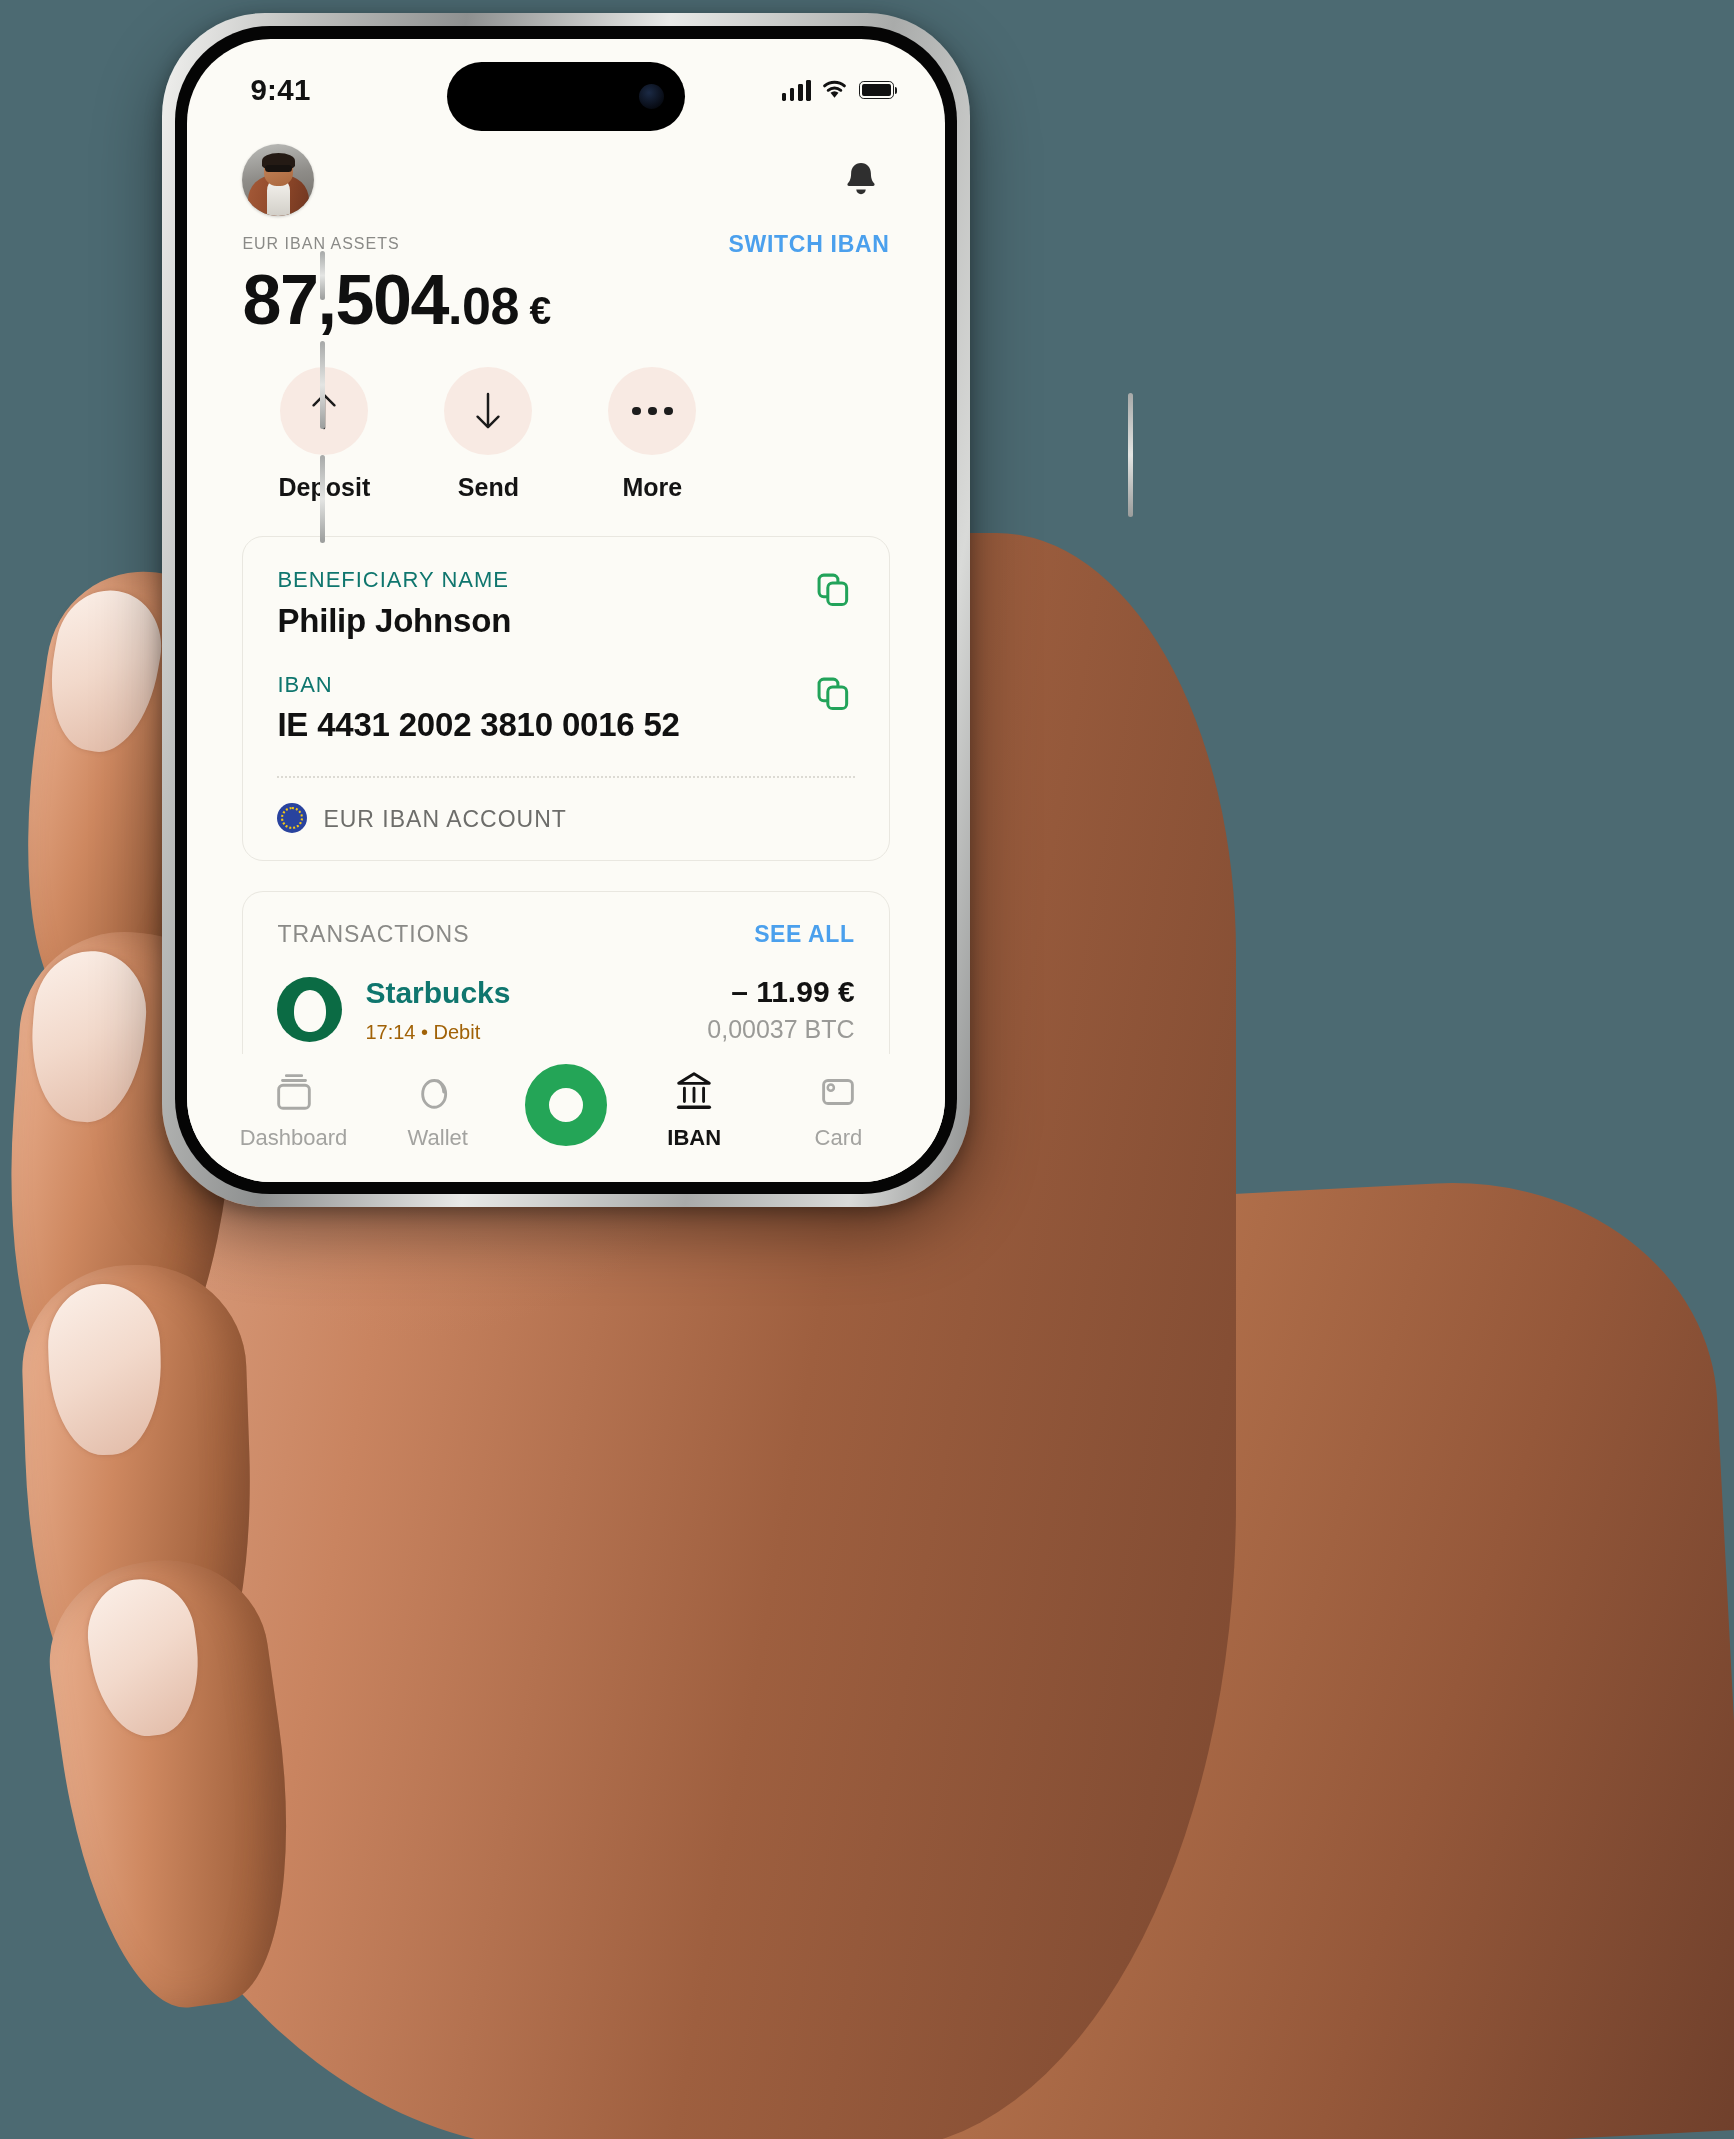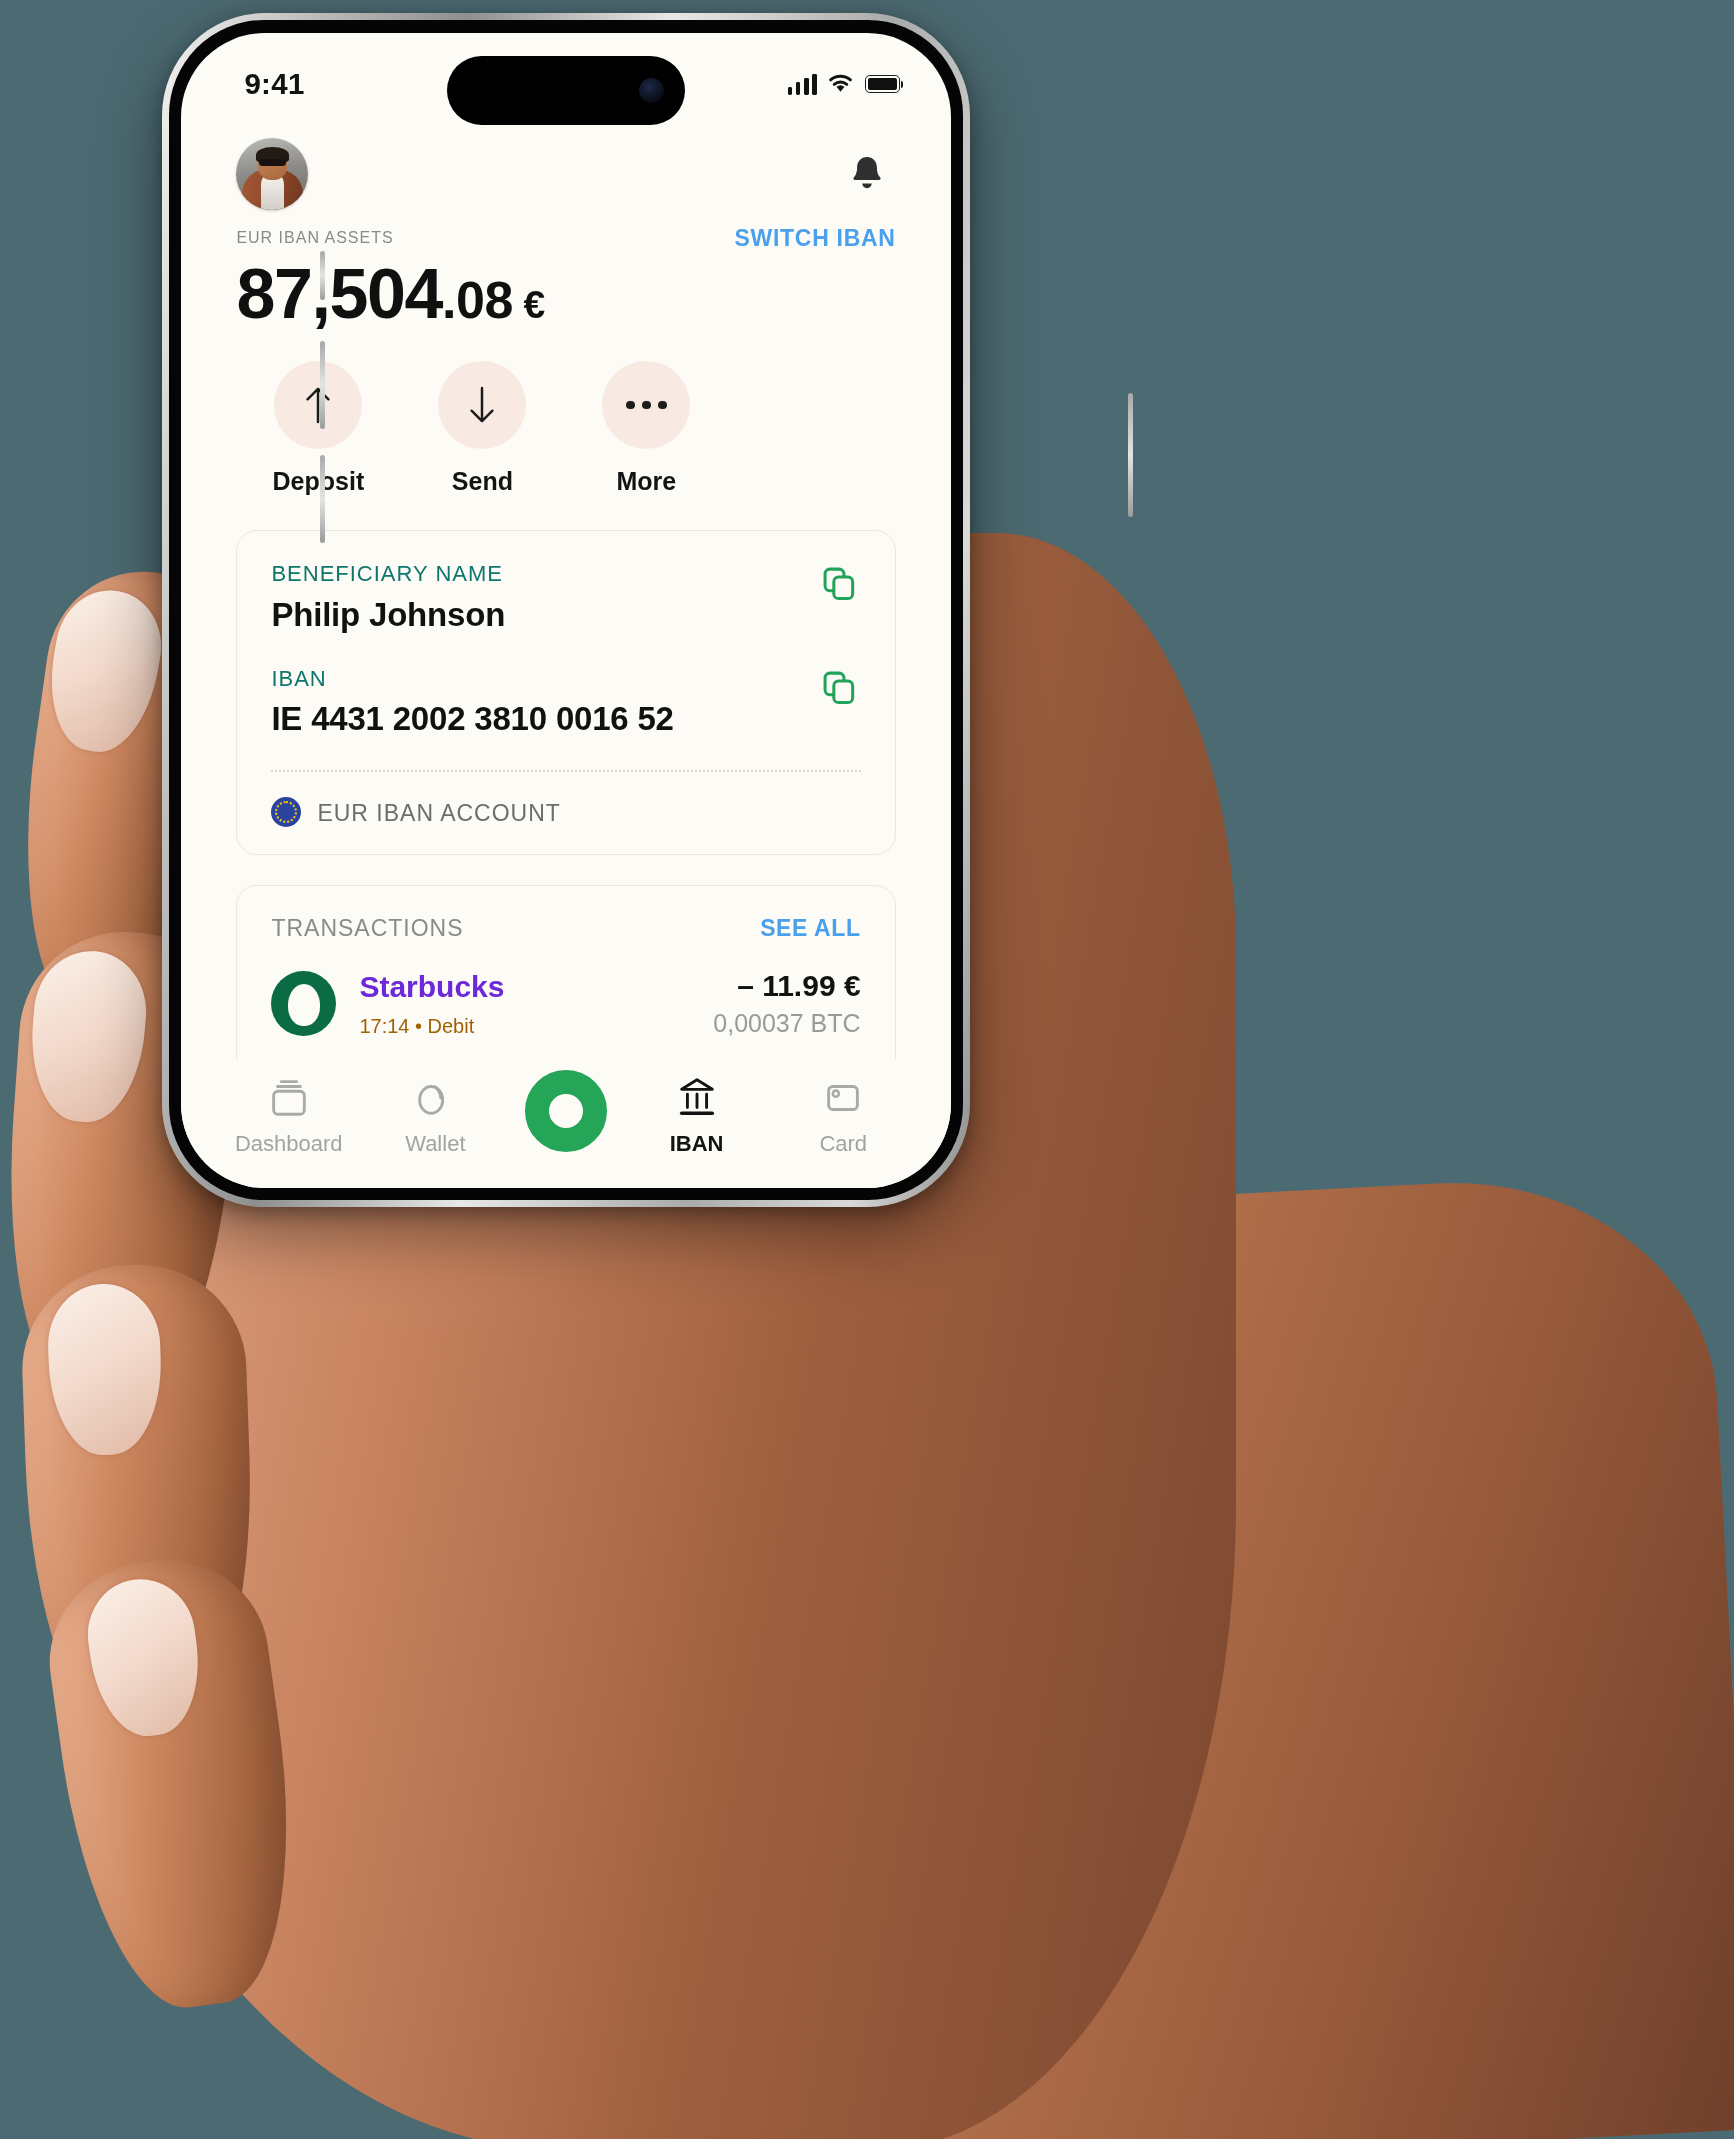--- a/index.html
+++ b/index.html
@@ -52,21 +52,21 @@
   .n4 { left:91px;  top:1579px; width:107px; height:157px; transform:rotate(-8deg); }
 
   
   .phone {
     position:absolute;
     left:162px; top:13.3px;
     width:808px; height:1194px;
     z-index:3;
     border-radius:103px;
     background:linear-gradient(100deg,#F2F2F0 0%,#BFC0BE 14%,#8E9090 30%,#E8E9E7 50%,#A9ABAA 72%,#D9DAD8 88%,#8D8F8F 100%);
-    padding:7px;
+    padding:13px;
     box-shadow:0 25px 67px rgba(0,0,0,.42), 0 5.7px 17px rgba(0,0,0,.3);
   }
   .bezel {
     width:100%; height:100%;
     background:#050505;
     border-radius:95px;
     padding:12.4px;
   }
   .screen {
     width:100%; height:100%;
@@ -197,21 +197,21 @@
   .tx-row { display:flex; align-items:center; gap:23px; margin-top:27px; }
   .tx-logo { width:65px; height:65px; flex:0 0 auto; position:relative; }
   .sbux { width:65px; height:65px; border-radius:50%; background:#0B6B44; position:relative; overflow:hidden; }
   .sbux::after { content:""; position:absolute; left:50%; top:52%; transform:translate(-50%,-50%);
     width:32px; height:42px; border-radius:50% 50% 46% 46%;
     background:#FCFBF6; }
   .sbux::before { content:""; position:absolute; left:50%; top:20%; transform:translateX(-50%);
     width:16px; height:16px; background:#FCFBF6;
     clip-path:polygon(50% 0,61% 35%,100% 35%,68% 57%,80% 100%,50% 73%,20% 100%,32% 57%,0 35%,39% 35%); }
   .tx-mid { flex:1 1 auto; }
-  .tx-name { font-size:30px; font-weight:600; color:#6d28d9; }
+  .tx-name { font-size:30px; font-weight:600; color:#0f766e; }
   .tx-sub { margin-top:11px; font-size:20px; color:#a16207; }
   .tx-right { text-align:right; }
   .tx-amt { font-size:30px; font-weight:600; color:#121212; white-space:nowrap; }
   .tx-alt { margin-top:6.7px; font-size:25px; color:#9A9A97; white-space:nowrap; }
 
   
   .navbar {
     flex:0 0 auto; height:128px;
     background:#FCFBF6;
     display:flex; align-items:center; justify-content:space-around;

